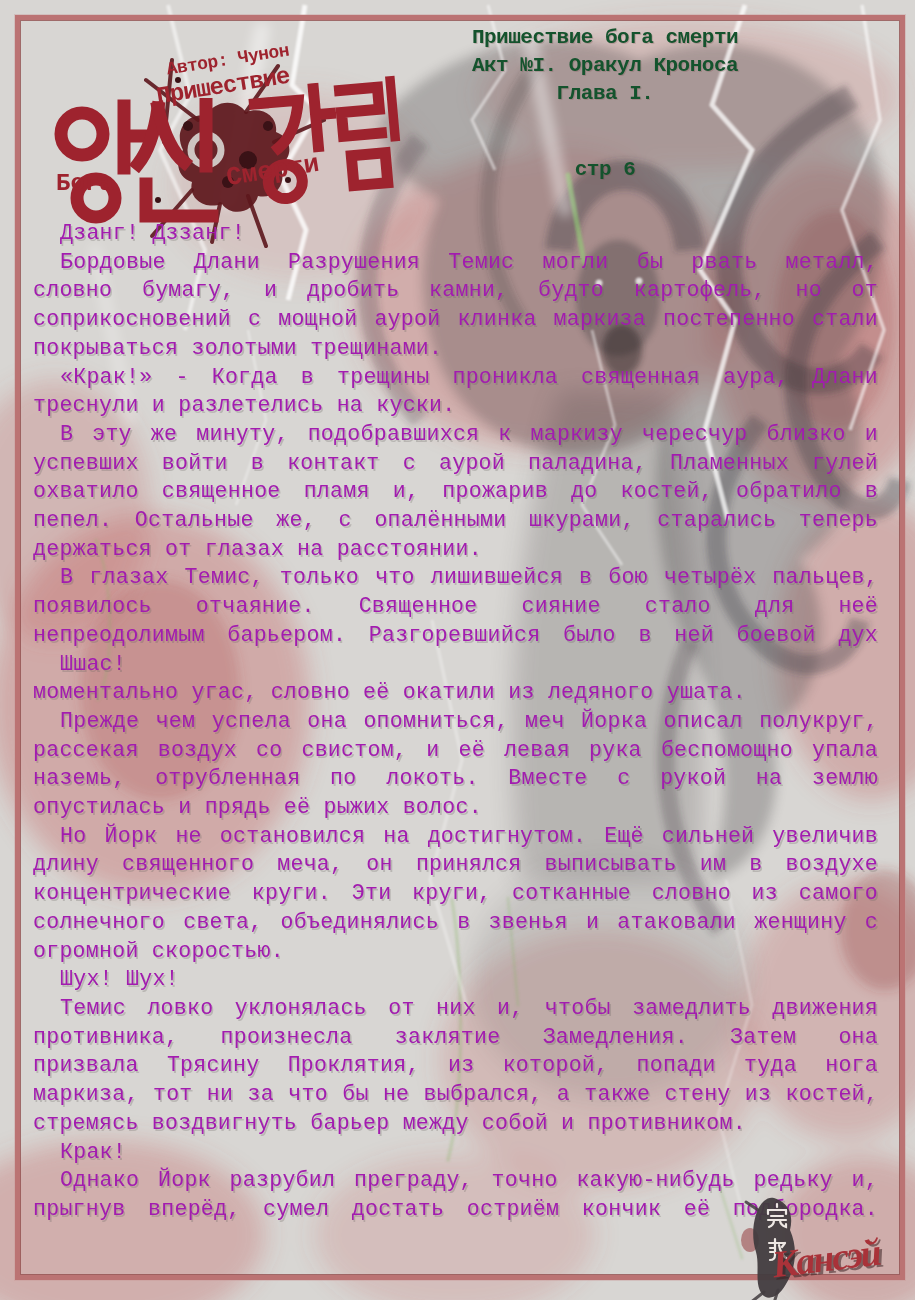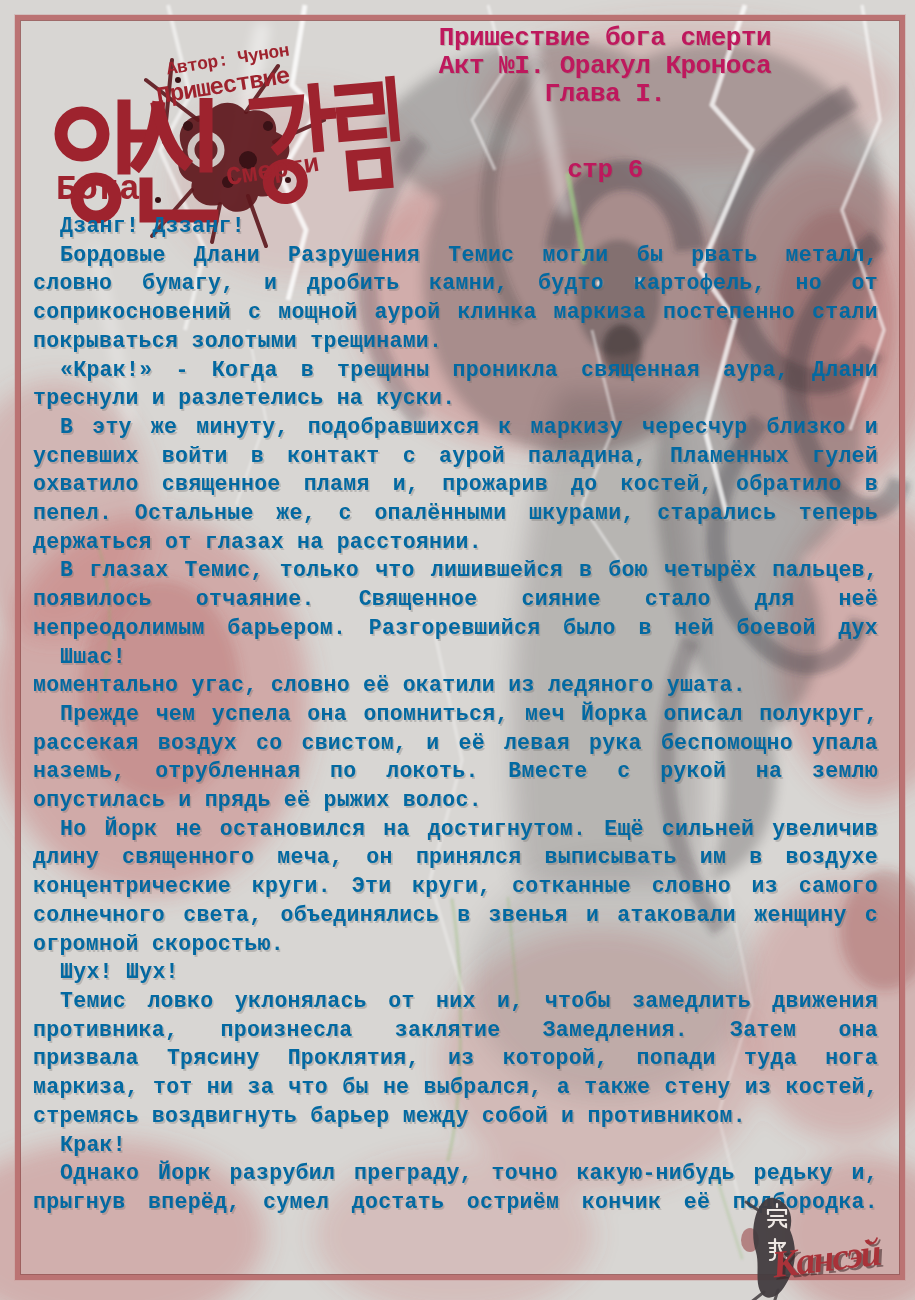--- a/index.html
+++ b/index.html
@@ -13,36 +13,36 @@
     position:absolute;left:15px;top:15px;right:10px;bottom:20px;
     border:5px solid #bb7373;
     box-shadow:inset 0 0 0 1px rgba(140,70,70,.75), 0 0 0 1px rgba(200,150,150,.35);
     z-index:2;pointer-events:none;
   }
   
   .logo{position:absolute;left:20px;top:20px;width:345px;height:195px;z-index:3;color:#9e232e;}
   .logo div{position:absolute;font-weight:700;white-space:nowrap;}
   .logo-author{left:146px;top:30px;font-size:18px;transform:rotate(-9deg);letter-spacing:-0.5px;}
   .logo-title{left:136px;top:53px;font-size:24px;transform:rotate(-9deg);letter-spacing:-1px;}
-  .logo-boga{left:36px;top:150px;font-size:35px;}
+  .logo-boga{left:36px;top:150px;font-size:24px;}
   .logo-smerti{left:206px;top:136px;font-size:26px;transform:rotate(-9deg);}
   .hangul-left{position:absolute;left:34px;top:78px;}
   .hangul-right{position:absolute;left:230px;top:62px;transform:rotate(-5deg);}
   .splatter{position:absolute;left:108px;top:30px;}
   
   .header-right{
     position:absolute;left:420px;top:24px;width:370px;z-index:3;
-    text-align:center;color:#be185d;font-weight:700;font-size:26px;line-height:28px;
+    text-align:center;color:#14532d;font-weight:700;font-size:21px;line-height:28px;
     text-shadow:1px 1px 0 rgba(120,70,70,.25);letter-spacing:-0.5px;
   }
   .pagenum{margin-top:48px;}
   
   .body-text{
-    position:absolute;left:33px;top:212px;width:845px;z-index:3;
-    font-size:21.5px;line-height:28.7px;font-weight:700;color:#0369a1;
+    position:absolute;left:33px;top:219px;width:845px;z-index:3;
+    font-size:21.5px;line-height:28.7px;font-weight:400;color:#a21caf;
     letter-spacing:.3px;
     text-shadow:1.6px 1.6px 0 rgba(105,100,96,.28);
   }
   .line{text-align:justify;text-align-last:justify;}
   .line.end{text-align-last:left;}
   .line.indent{text-indent:27px;}
   
   .stamp{position:absolute;left:734px;top:1196px;width:185px;height:108px;z-index:4;}
   .stamp-sig{
     position:absolute;left:38px;top:40px;

